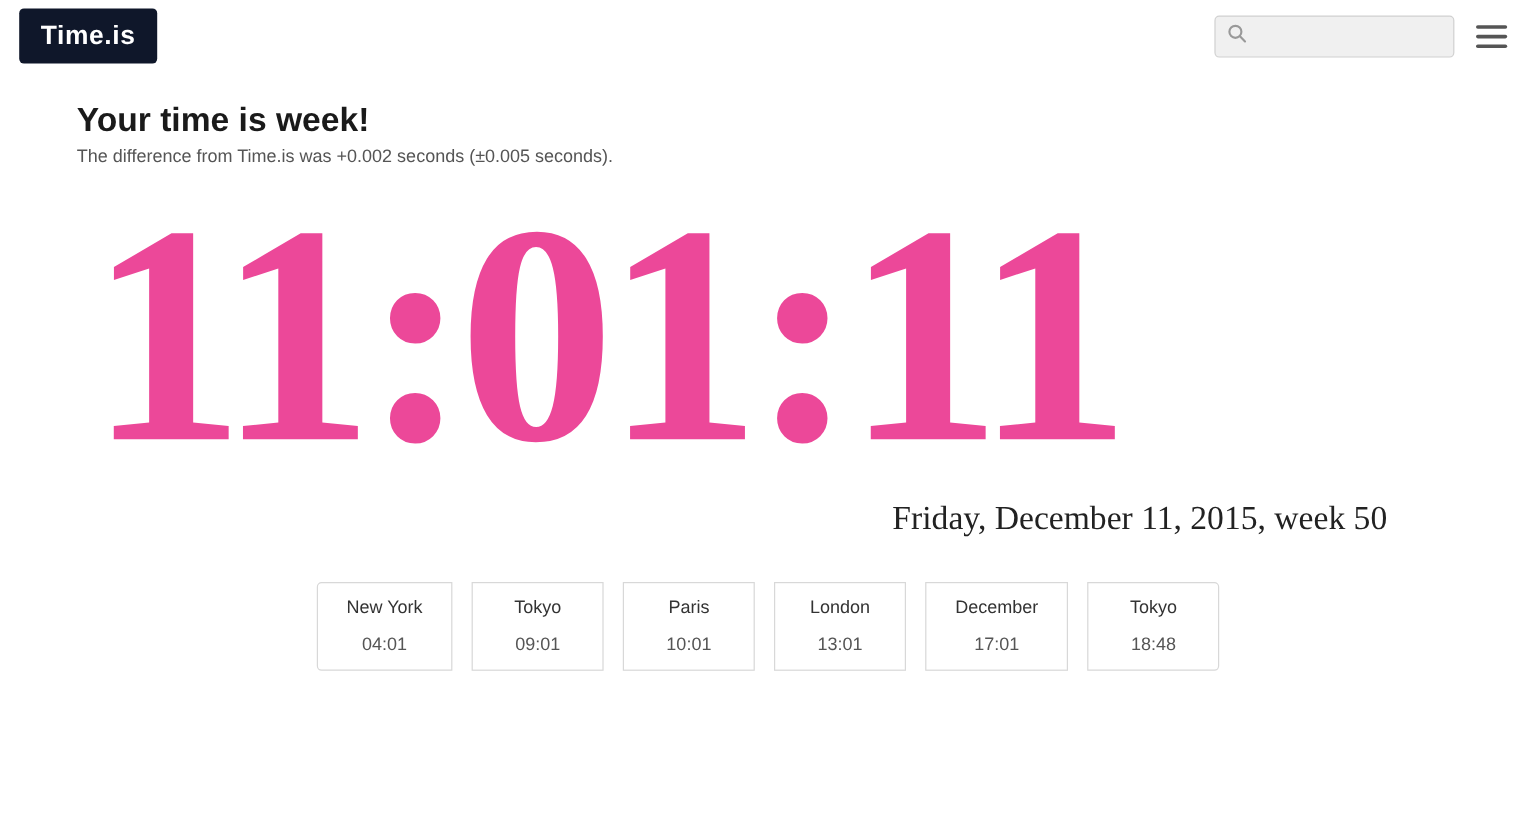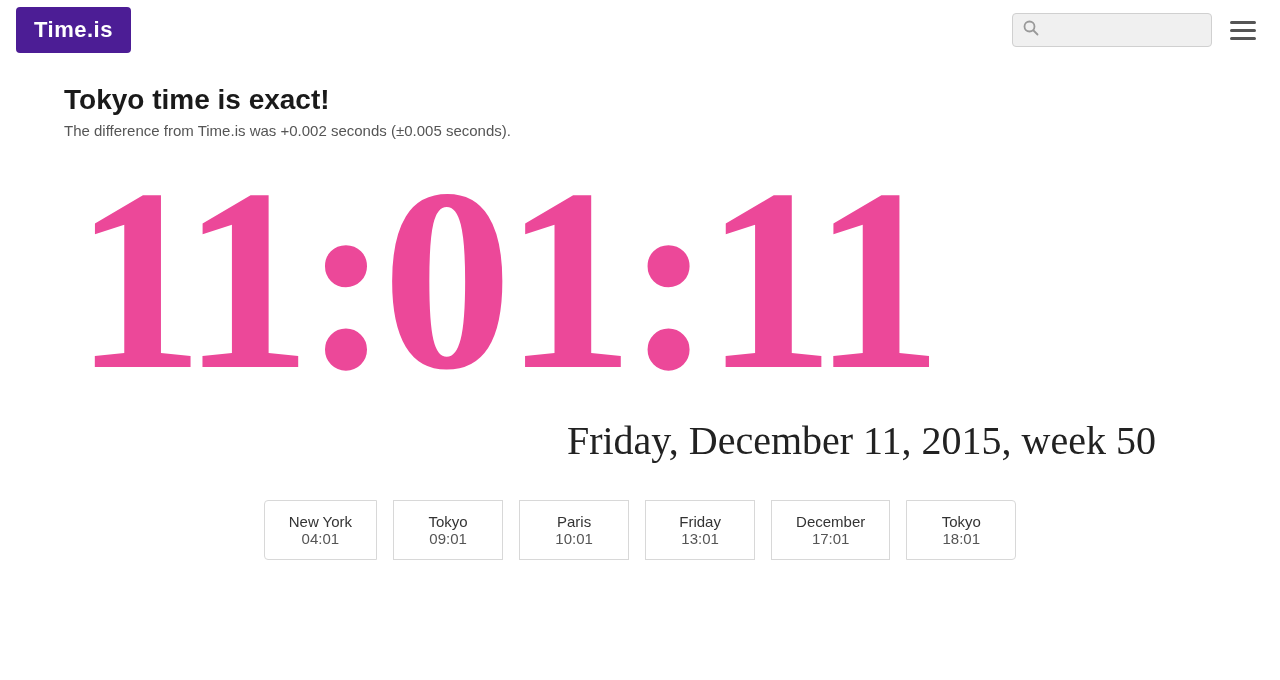--- a/index.html
+++ b/index.html
@@ -21,21 +21,21 @@
     #header {
       display: flex;
       align-items: center;
       justify-content: space-between;
       padding: 0 16px;
       height: 60px;
       border-bottom: none;
     }
 
     #logo-box {
-      background: #4c1d95;
+      background: #0f172a;
       padding: 10px 18px;
       border-radius: 4px;
     }
 
     #logo-text {
       color: #ffffff;
       font-family: Arial, sans-serif;
       font-size: 22px;
       font-weight: bold;
       letter-spacing: 0.5px;
@@ -132,21 +132,21 @@
       margin-top: 10px;
       margin-bottom: 0;
       letter-spacing: -8px;
       padding-left: 10px;
     }
 
     
     #date-display {
       text-align: right;
       font-family: Georgia, 'Times New Roman', serif;
-      font-size: 40px;
+      font-size: 28px;
       color: #222;
       margin-top: 8px;
       margin-bottom: 36px;
       padding-right: 60px;
     }
 
     
     #city-times {
       display: flex;
       justify-content: center;
@@ -174,21 +174,21 @@
       font-family: Arial, sans-serif;
       font-size: 15px;
       color: #333;
       font-weight: normal;
     }
 
     .city-time {
       font-family: Arial, sans-serif;
       font-size: 15px;
       color: #555;
-      margin-top: 0;
+      margin-top: 14px;
     }
   </style>
 </head>
 <body>
 
 <div id="header">
   <div id="logo-box">
     <span id="logo-text">Time.is</span>
   </div>
   <div id="header-right">
@@ -203,46 +203,46 @@
     </div>
     <button id="menu-btn">
       <div class="menu-line"></div>
       <div class="menu-line"></div>
       <div class="menu-line"></div>
     </button>
   </div>
 </div>
 
 <div id="main">
-  <div id="exact-title">Tokyo time is exact!</div>
+  <div id="exact-title">Your time is week!</div>
   <div id="diff-text">The difference from Time.is was +0.002 seconds (±0.005 seconds).</div>
 
   <div id="clock-display">11:01:11</div>
 
   <div id="date-display">Friday, December 11, 2015, week 50</div>
 
   <div id="city-times">
   <div class="city-box">
         <div class="city-name">New York</div>
         <div class="city-time">04:01</div>
       </div>
       <div class="city-box">
         <div class="city-name">Tokyo</div>
         <div class="city-time">09:01</div>
       </div>
       <div class="city-box">
         <div class="city-name">Paris</div>
         <div class="city-time">10:01</div>
       </div>
       <div class="city-box">
-        <div class="city-name">Friday</div>
+        <div class="city-name">London</div>
         <div class="city-time">13:01</div>
       </div>
       <div class="city-box">
         <div class="city-name">December</div>
         <div class="city-time">17:01</div>
       </div>
       <div class="city-box">
         <div class="city-name">Tokyo</div>
-        <div class="city-time">18:01</div>
+        <div class="city-time">18:48</div>
       </div>
     </div>
 </div>
 
 </body></html>

